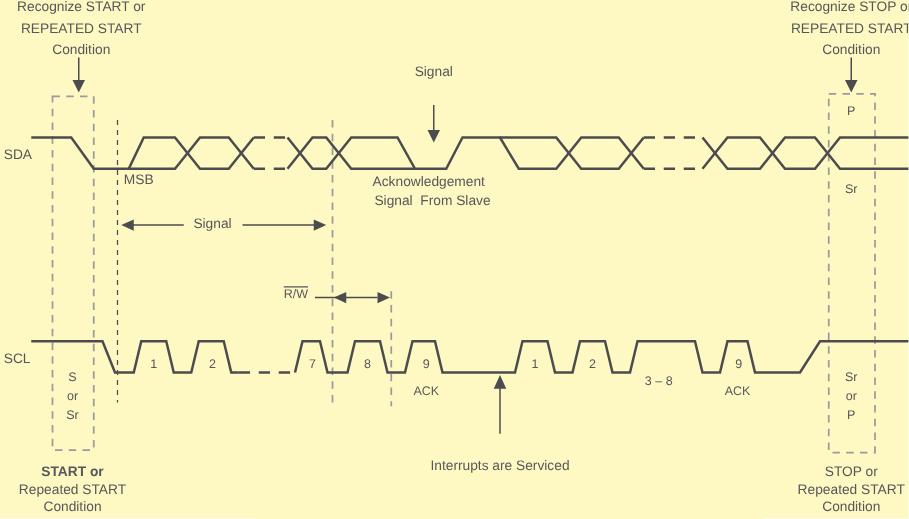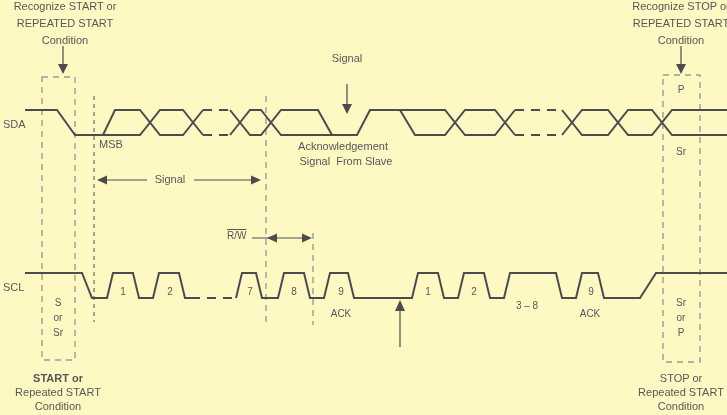--- a/index.html
+++ b/index.html
@@ -120,20 +120,21 @@
   <div class="t s c" style="left:294px; top:287px;">8</div>
   <div class="t s c" style="left:341px; top:287px;">9</div>
   <div class="t s c" style="left:341px; top:309px;">ACK</div>
 
   <div class="t s c" style="left:428px; top:287px;">1</div>
   <div class="t s c" style="left:474px; top:287px;">2</div>
   <div class="t s c" style="left:527px; top:301px;">3 – 8</div>
   <div class="t s c" style="left:591px; top:287px;">9</div>
   <div class="t s c" style="left:590px; top:309px;">ACK</div>
 
+  <div class="t c" style="left:400px; top:368px;">Interrupts are Serviced</div>
 
   <div class="t s c" style="left:58px; top:298px;">S</div>
   <div class="t s c" style="left:58px; top:313px;">or</div>
   <div class="t s c" style="left:58px; top:328px;">Sr</div>
   <div class="t c" style="left:58px; top:373px;font-weight:bold;">START or</div>
   <div class="t c" style="left:58px; top:387px;">Repeated START</div>
   <div class="t c" style="left:58px; top:401px;">Condition</div>
 
   <div class="t s c" style="left:681px; top:298px;">Sr</div>
   <div class="t s c" style="left:681px; top:313px;">or</div>

